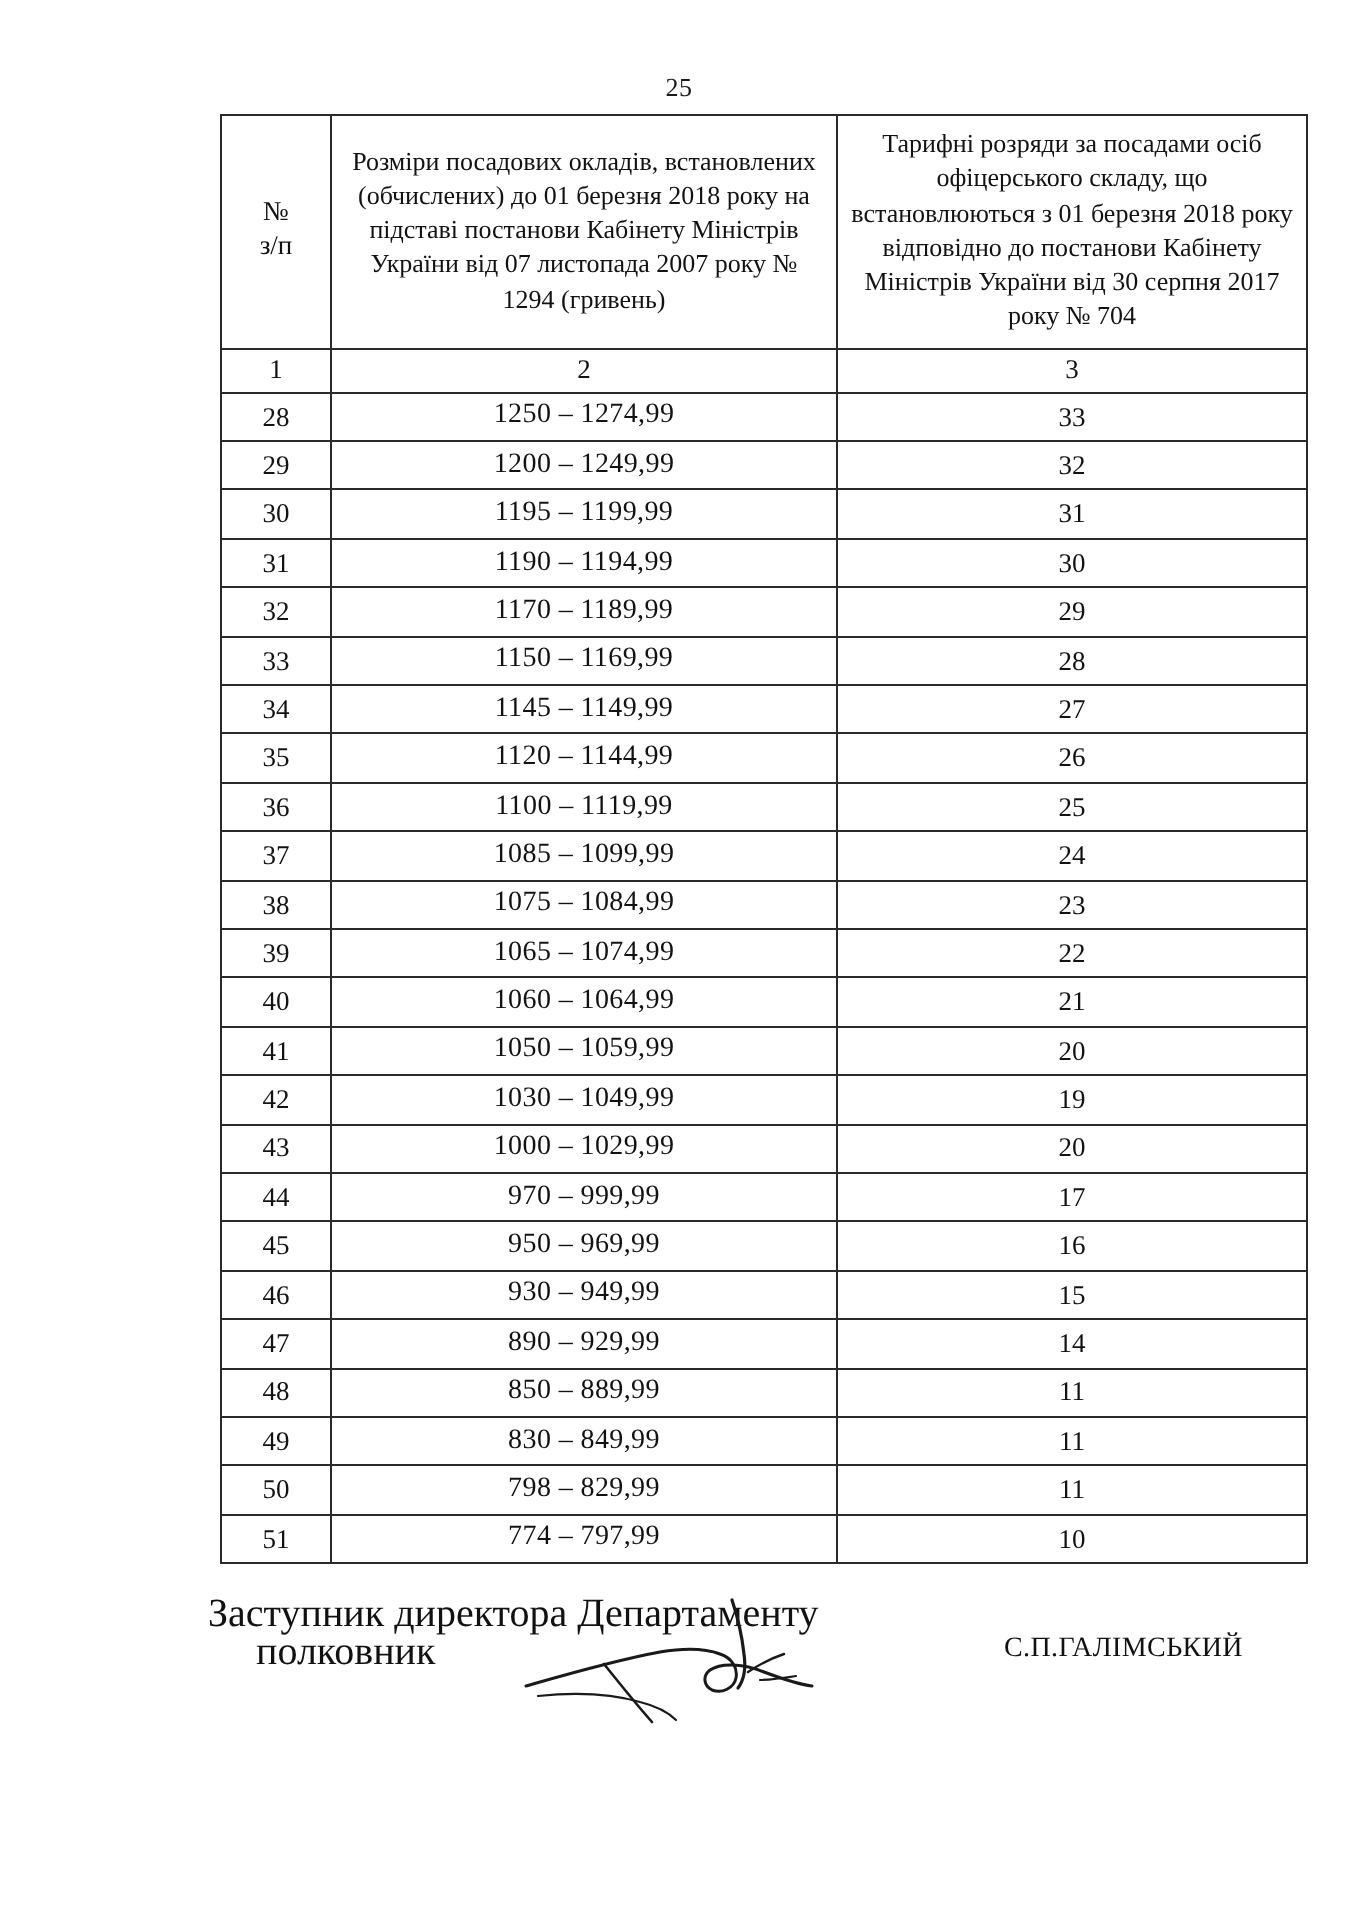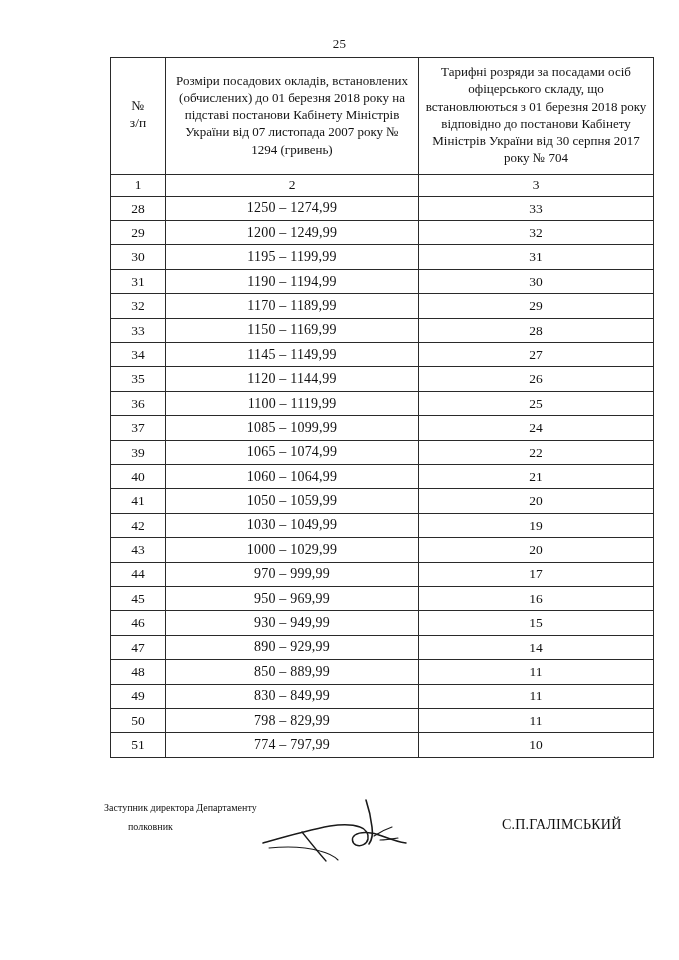--- a/index.html
+++ b/index.html
@@ -97,21 +97,21 @@
     position: absolute;
     left: 104px;
     top: 798px;
     width: 560px;
     height: 80px;
   }
   .sig-role {
     position: absolute;
     left: 0;
     top: 0;
-    font-size: 10px;
+    font-size: 20px;
     line-height: 19px;
     white-space: nowrap;
     color: #111111;
   }
   .sig-role .line2 { display: block; margin-left: 24px; }
 
   .sig-mark {
     position: absolute;
     left: 152px;
     top: -2px;
@@ -201,20 +201,25 @@
         <td class="cell-idx">36</td>
         <td class="cell-range">1100 – 1119,99</td>
         <td class="cell-rank">25</td>
       </tr>
       <tr class="datarow">
         <td class="cell-idx">37</td>
         <td class="cell-range">1085 – 1099,99</td>
         <td class="cell-rank">24</td>
       </tr>
       <tr class="datarow">
+        <td class="cell-idx">38</td>
+        <td class="cell-range">1075 – 1084,99</td>
+        <td class="cell-rank">23</td>
+      </tr>
+      <tr class="datarow">
         <td class="cell-idx">39</td>
         <td class="cell-range">1065 – 1074,99</td>
         <td class="cell-rank">22</td>
       </tr>
       <tr class="datarow">
         <td class="cell-idx">40</td>
         <td class="cell-range">1060 – 1064,99</td>
         <td class="cell-rank">21</td>
       </tr>
       <tr class="datarow">

